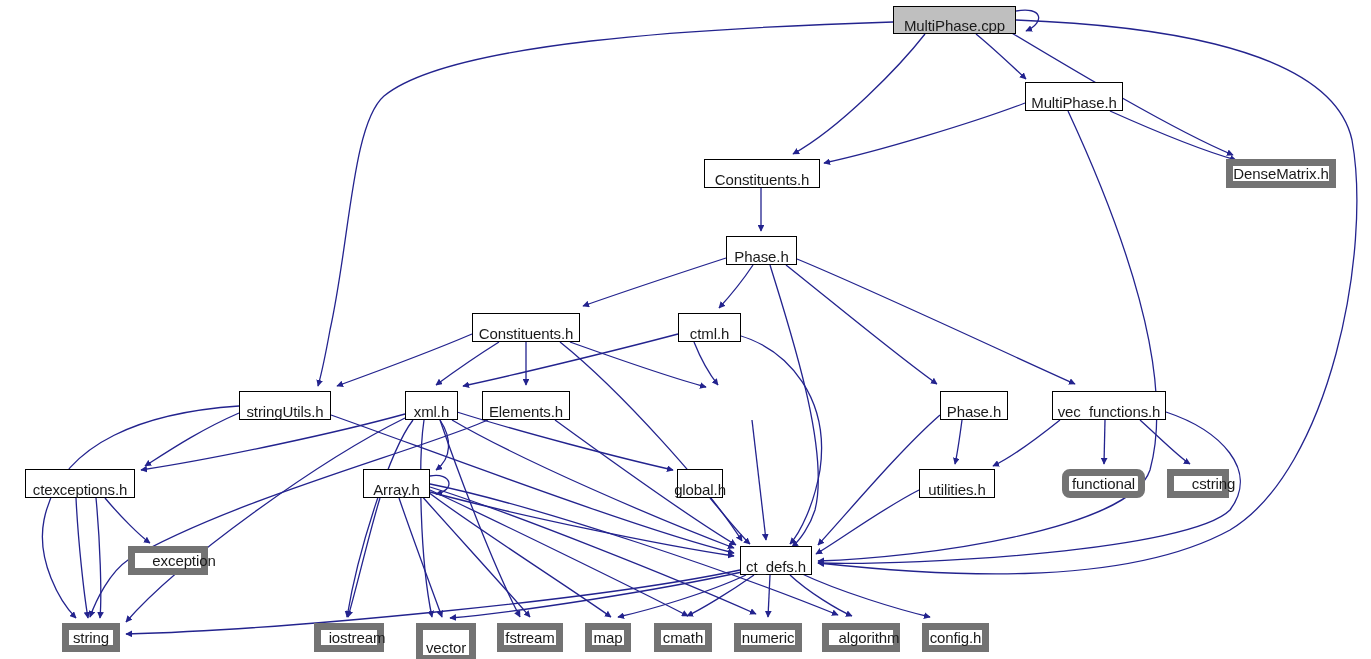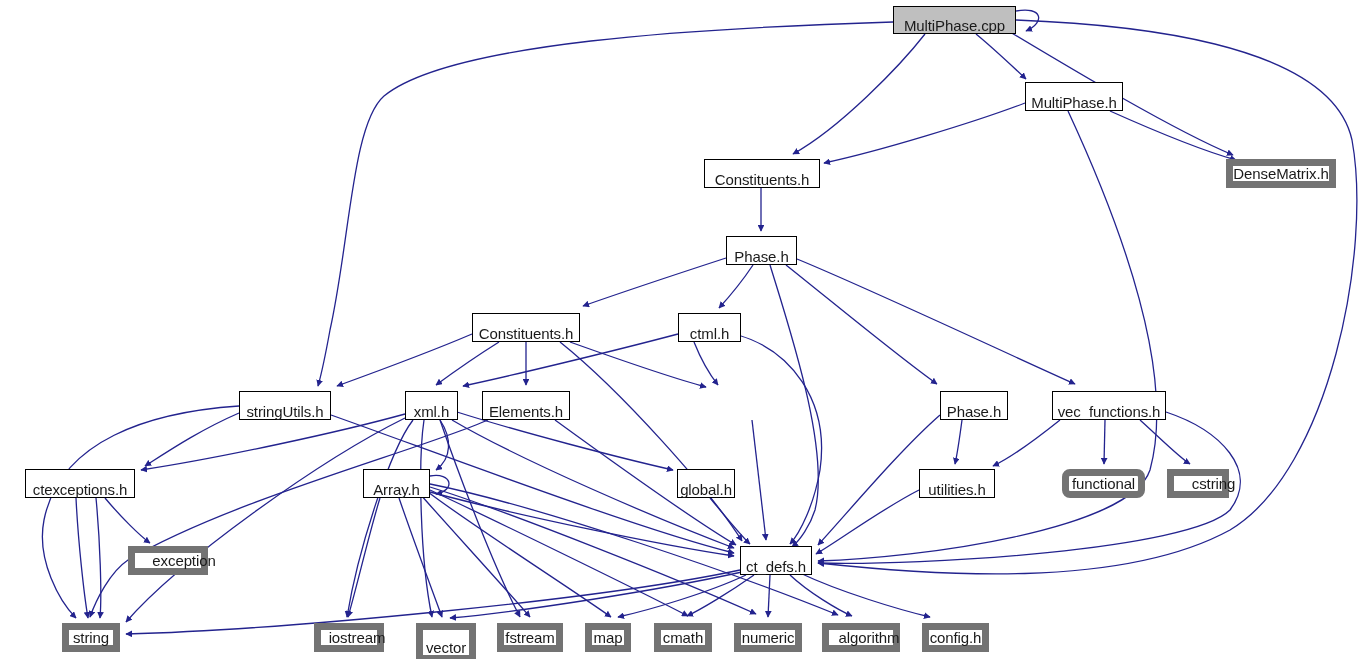--- a/index.html
+++ b/index.html
@@ -235,21 +235,21 @@
       </div>
       <div class="node" style="left: 1052px; top: 391px; width: 114px; height: 29px;">
         <span class="nlabel">vec_functions.h</span>
       </div>
       <div class="node" style="left: 25px; top: 469px; width: 110px; height: 29px;">
         <span class="nlabel">ctexceptions.h</span>
       </div>
       <div class="node" style="left: 363px; top: 469px; width: 67px; height: 29px;">
         <span class="nlabel">Array.h</span>
       </div>
-      <div class="node" style="left: 677px; top: 469px; width: 58px; height: 29px;">
+      <div class="node" style="left: 677px; top: 469px; width: 46px; height: 29px;">
         <span class="nlabel">global.h</span>
       </div>
       <div class="node" style="left: 919px; top: 469px; width: 76px; height: 29px;">
         <span class="nlabel">utilities.h</span>
       </div>
       <div class="node leaf" style="left: 1062px; top: 469px; width: 83px; height: 29px; border-radius: 8px;">
         <span class="nlabel">functional</span>
       </div>
       <div class="node leaf" style="left: 1167px; top: 469px; width: 62px; height: 29px; padding-left: 31px;">
         <span class="nlabel">cstring</span>

